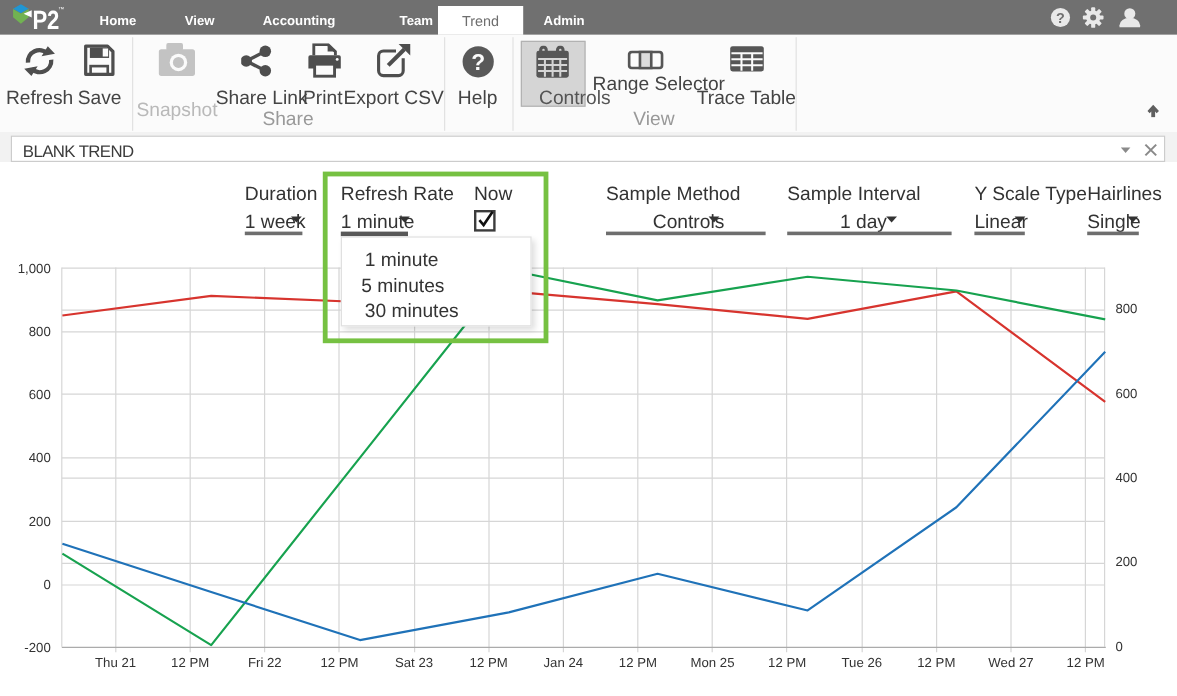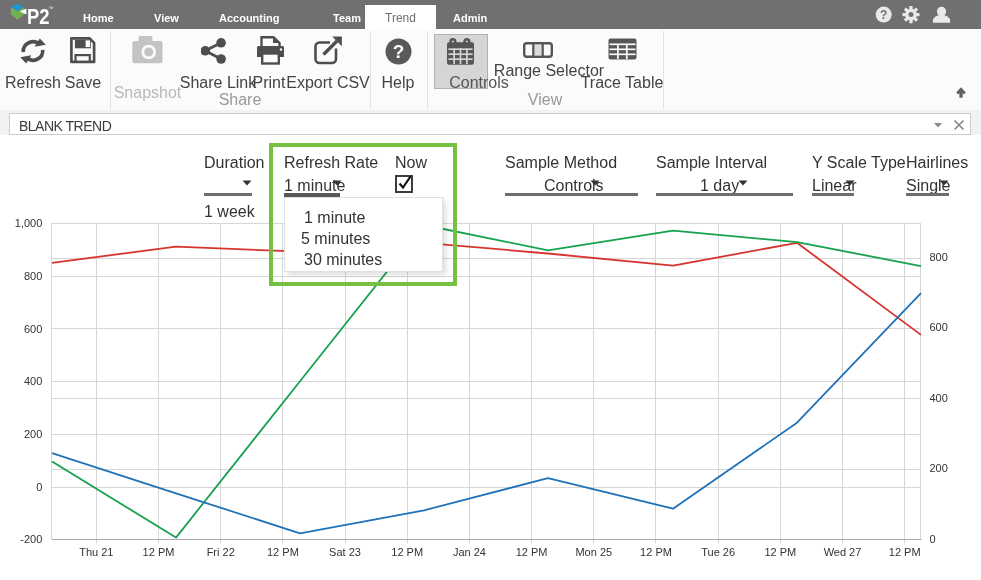--- a/index.html
+++ b/index.html
@@ -250,21 +250,21 @@
   <svg class="abs" style="left:932px;top:121px;" width="12" height="8" viewBox="0 0 12 8">
     <polygon points="2,2 10,2 6,6.5" fill="#8a8a8a"></polygon>
   </svg>
   <svg class="abs" style="left:953px;top:119px;" width="12" height="12" viewBox="0 0 12 12">
     <path d="M1.5,1.5 L10.5,10.5 M10.5,1.5 L1.5,10.5" stroke="#8a8a8a" stroke-width="1.7"></path>
   </svg>
 
   <div id="controls" style="position:absolute;left:0;top:0;font-size:11px;color:#333;">
 
     <div class="lbl" style="left:204px;top:154px;color:#333;">Duration</div>
-    <div class="lbl" style="left:204px;top:177px;color:#333;margin-top:26px;">1 week</div>
+    <div class="lbl" style="left:204px;top:177px;color:#333;">1 week</div>
     <svg class="abs" style="left:242px;top:180px;" width="10" height="6" viewBox="0 0 10 6">
         <polygon points="0.5,0.5 9.5,0.5 5,5.5" fill="#333"></polygon>
       </svg>
     <div class="abs" style="left:203.5px;top:193px;width:48px;height:3px;background:#6e6e6e;"></div>
 
     <div class="lbl" style="left:284px;top:154px;color:#333;">Refresh Rate</div>
     <div class="lbl" style="left:284px;top:177px;color:#333;">1 minute</div>
     <svg class="abs" style="left:332px;top:180px;" width="10" height="6" viewBox="0 0 10 6">
         <polygon points="0.5,0.5 9.5,0.5 5,5.5" fill="#333"></polygon>
       </svg>

